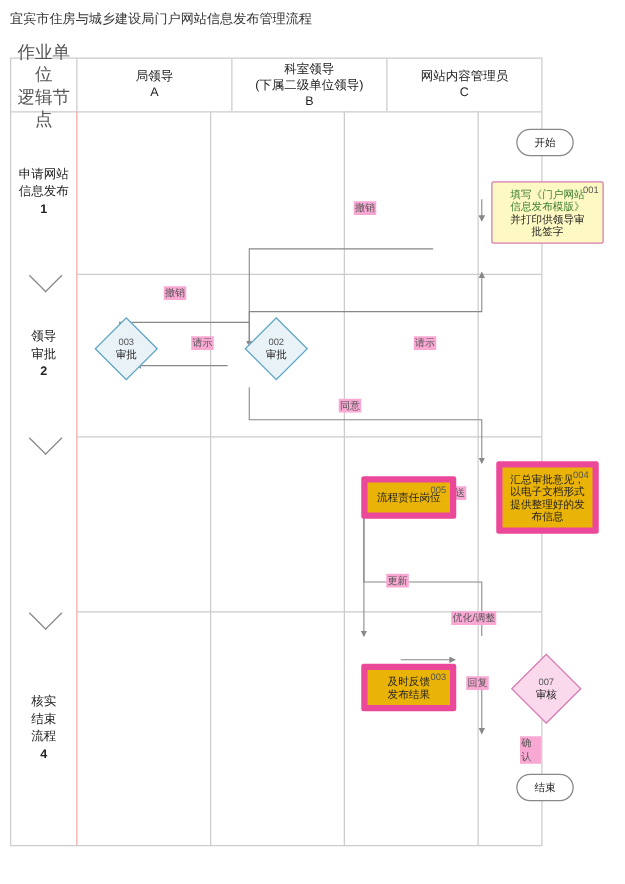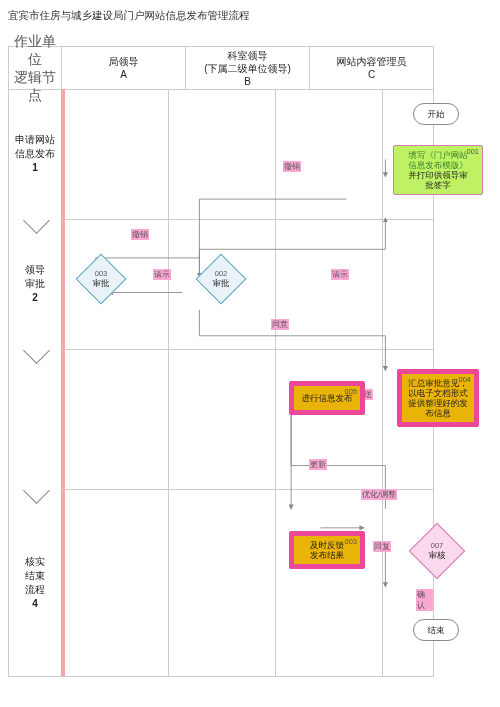--- a/index.html
+++ b/index.html
@@ -5,30 +5,30 @@
 html,body{margin:0;padding:0;font-family:"Microsoft YaHei","SimSun",sans-serif;font-size:10px;background:#fff;color:#222}
 .page{width:442px;height:707px;position:relative;background:#fff}
 .hdr{padding:8px 8px 2px 8px;font-size:10.5px;color:#333;line-height:1.5}
 .hdr .meta{font-size:9.5px;color:#555}
 .grid{position:absolute;left:8px;right:8px;top:46px;bottom:30px;border:1px solid #ccc}
 .colhead{display:flex;height:42px;border-bottom:1px solid #ccc}
 .rowlabel-col{width:52px;border-right:1px solid #ccc;display:flex;align-items:center;justify-content:center;text-align:center;font-size:14px;color:#555;line-height:1.3}
 .lane-head{flex:1;border-right:1px solid #ccc;display:flex;align-items:center;justify-content:center;text-align:center;font-size:10px;line-height:1.3}
 .lane-head:last-child{border-right:none}
 .body{position:absolute;top:42px;bottom:0;left:0;right:0}
-.rowlabels{position:absolute;left:0;top:0;bottom:0;width:52px;border-right:4px solid #fca5a5}
+.rowlabels{position:absolute;left:0;top:0;bottom:0;width:52px;border-right:1px solid #fca5a5}
 .rowlabel{position:absolute;left:0;width:52px;display:flex;align-items:center;justify-content:center;text-align:center;font-size:10px;line-height:1.4}
 .lanes{position:absolute;left:52px;right:0;top:0;bottom:0}
 .laneline{position:absolute;top:0;bottom:0;border-right:1px solid #ccc}
 .rowline{position:absolute;left:0;right:0;border-top:1px solid #ccc}
 .chev{position:absolute;width:18px;height:18px;border-top:1px solid #888;border-right:1px solid #888;transform:rotate(135deg);}
 
 .node{position:absolute;box-sizing:border-box;font-size:8.5px;text-align:center;display:flex;align-items:center;justify-content:center;line-height:1.2}
 .rect{border:5px solid #ec4899;background:#eab308;border-radius:2px;flex-direction:column}
-.rect.pink{background:#bef264;border:1px solid #d779b3}
+.rect.pink{background:#fef9c3;border:1px solid #d779b3}
 .tag{position:absolute;top:1px;right:3px;font-size:7.5px;color:#555}
 .diamond{transform:rotate(45deg);border:1px solid #5aa4c4;background:#e9f2f7}
 .diamond.pink{background:#fbd9ec;border:1px solid #d779b3}
 .diamond .inner{transform:rotate(-45deg);display:flex;flex-direction:column;align-items:center;justify-content:center;width:100%;height:100%}
 .term{border:1px solid #888;border-radius:14px;background:#fff}
 .lbl{position:absolute;font-size:8px;color:#555;background:#f9a8d4;padding:0 1px}
 svg.conn{position:absolute;left:0;top:0;width:100%;height:100%;pointer-events:none}
 svg.conn line,svg.conn polyline{stroke:#888;stroke-width:1;fill:none}
 .keytxt{color:#3a7f2e;font-weight:500}
 </style>
@@ -123,21 +123,21 @@
               <span>审批</span>
             </div>
     </div>
 
     <div class="node rect" style="left:336px;top:280px;width:82px;height:58px">
      <span class="tag">004</span>
      <span>汇总审批意见，<br>以电子文档形式<br>提供整理好的发<br>布信息</span>
     </div>
     <div class="node rect" style="left:228px;top:292px;width:76px;height:34px">
      <span class="tag">005</span>
-     <span>进行信息发布</span>
+     <span>流程责任岗位</span>
     </div>
     <div class="node rect" style="left:228px;top:442px;width:76px;height:38px">
      <span class="tag">003</span>
      <span>及时反馈<br>发布结果</span>
     </div>
     <div class="node diamond pink" style="left:356px;top:442px;width:40px;height:40px">
      <div class="inner">
               <span class="tag" style="position:static">007</span>
               <span>审核</span>
             </div>

